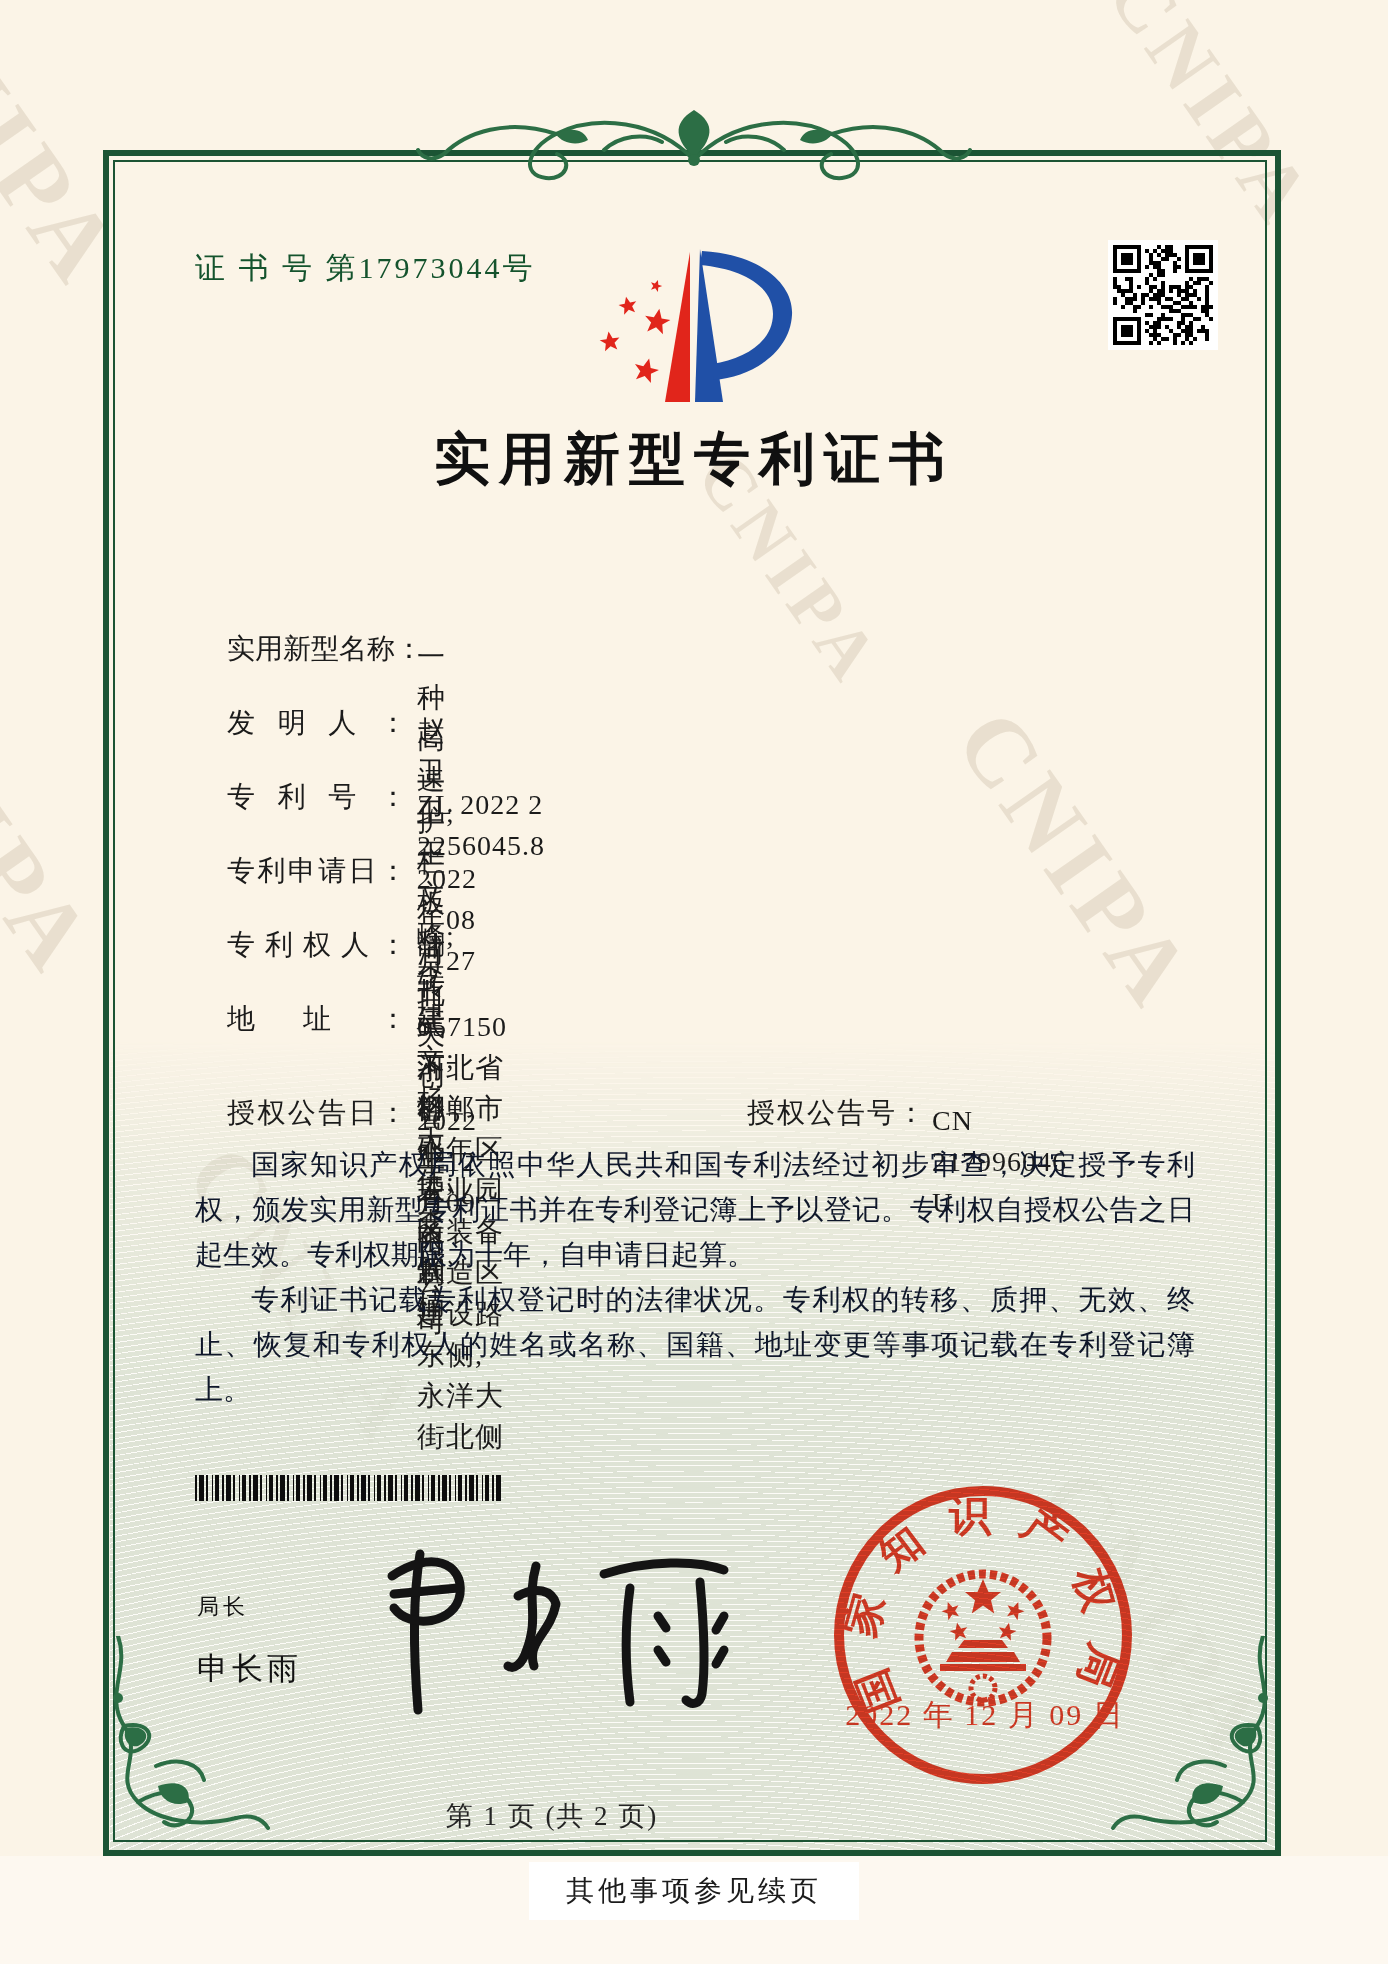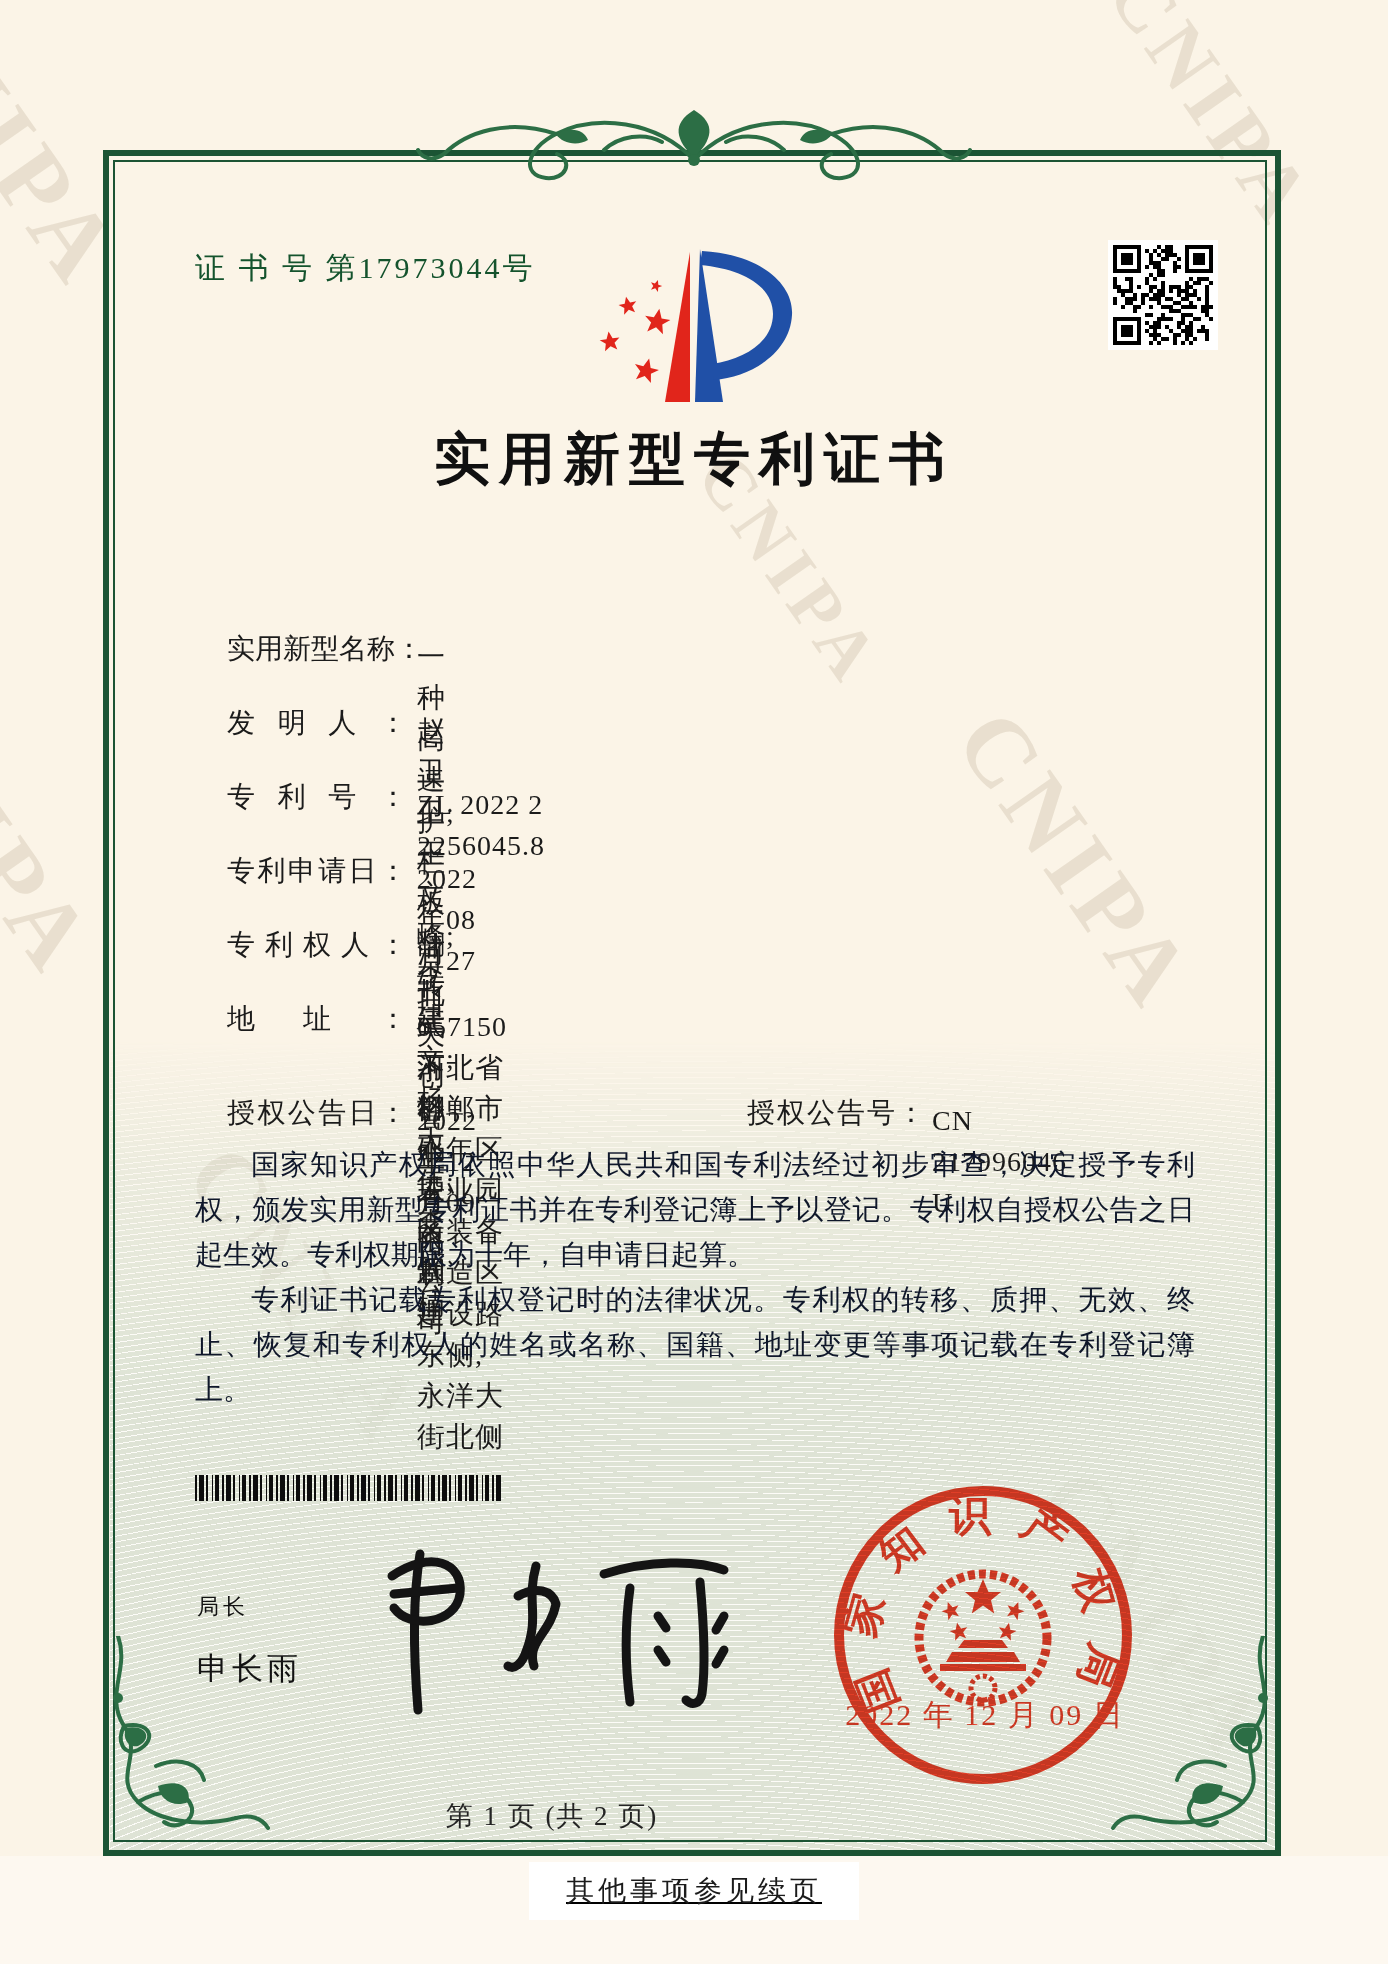--- a/index.html
+++ b/index.html
@@ -51,21 +51,21 @@
     font-family:"Liberation Sans","DejaVu Sans",sans-serif;letter-spacing:4px;}
   .director-name{position:absolute;left:197px;top:1648px;font-size:31px;color:#121212;
     font-family:"Liberation Sans","DejaVu Sans",sans-serif;letter-spacing:4px;}
   .signature{position:absolute;left:368px;top:1532px;width:390px;height:190px;}
 
   .seal{position:absolute;left:828px;top:1480px;width:310px;height:310px;mix-blend-mode:multiply;opacity:.95;}
 
   .page-info{position:absolute;left:0;top:1798px;width:1104px;text-align:center;
     font-size:27px;color:#242424;letter-spacing:2px;}
   .continuation-box{position:absolute;left:529px;top:1862px;width:330px;height:58px;background:#ffffff;
-    display:flex;align-items:center;justify-content:center;text-decoration:underline;}
+    display:flex;align-items:center;justify-content:center;}
   .continuation-box span{font-size:28px;color:#1b1b1b;letter-spacing:4px;}
 
   .ornament{position:absolute;pointer-events:none;}
 </style>
 </head>
 <body>
 
 <div class="page">
 
   <div class="watermark" style="left:-55px;top:-45px;font-size:100px;">CNIPA</div>

